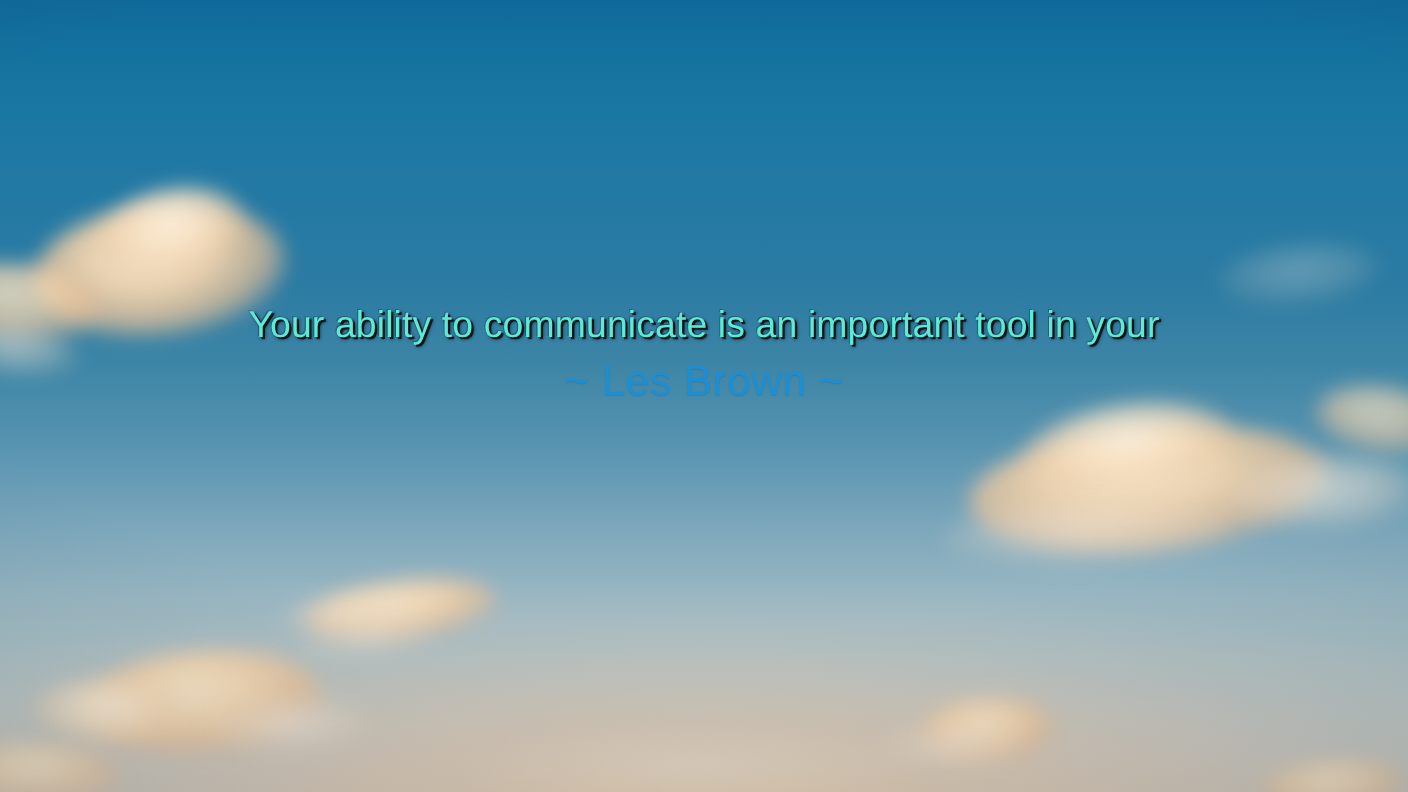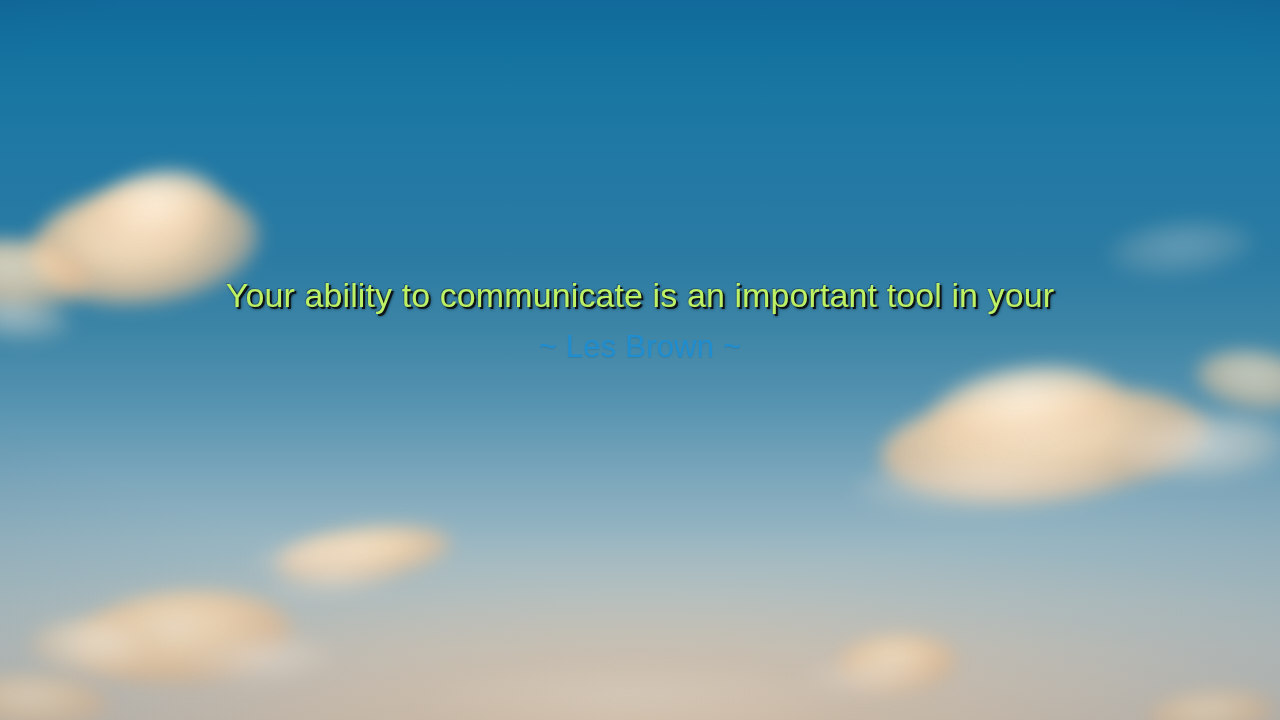--- a/index.html
+++ b/index.html
@@ -94,40 +94,40 @@
   .quote-block {
     position: absolute;
     left: 0;
     right: 0;
     top: 274px;
     text-align: center;
   }
   .quote-text {
     margin: 0;
     padding: 0 70px;
-    color: #bef264;
+    color: #5eead4;
     font-family: "Liberation Sans", sans-serif;
     font-size: 34px;
     font-weight: 400;
     line-height: 43px;
     letter-spacing: 0.1px;
     text-shadow:
       2px 2px 0 rgba(12, 16, 20, 0.92),
       2px 2px 3px rgba(10, 14, 18, 0.75),
       -1px -1px 0 rgba(20, 26, 32, 0.30);
   }
   .quote-line {
     display: block;
     white-space: nowrap;
   }
   .quote-author {
     margin: 11px 0 0 0;
     color: #1f8ed1;
     font-family: "Liberation Sans", sans-serif;
-    font-size: 31px;
+    font-size: 39px;
     font-weight: 400;
     line-height: 38px;
     letter-spacing: 0.2px;
     text-shadow: 0 1px 1px rgba(30, 80, 115, 0.22);
   }
 </style>
 </head>
 <body>
 
 <div id="stage">

